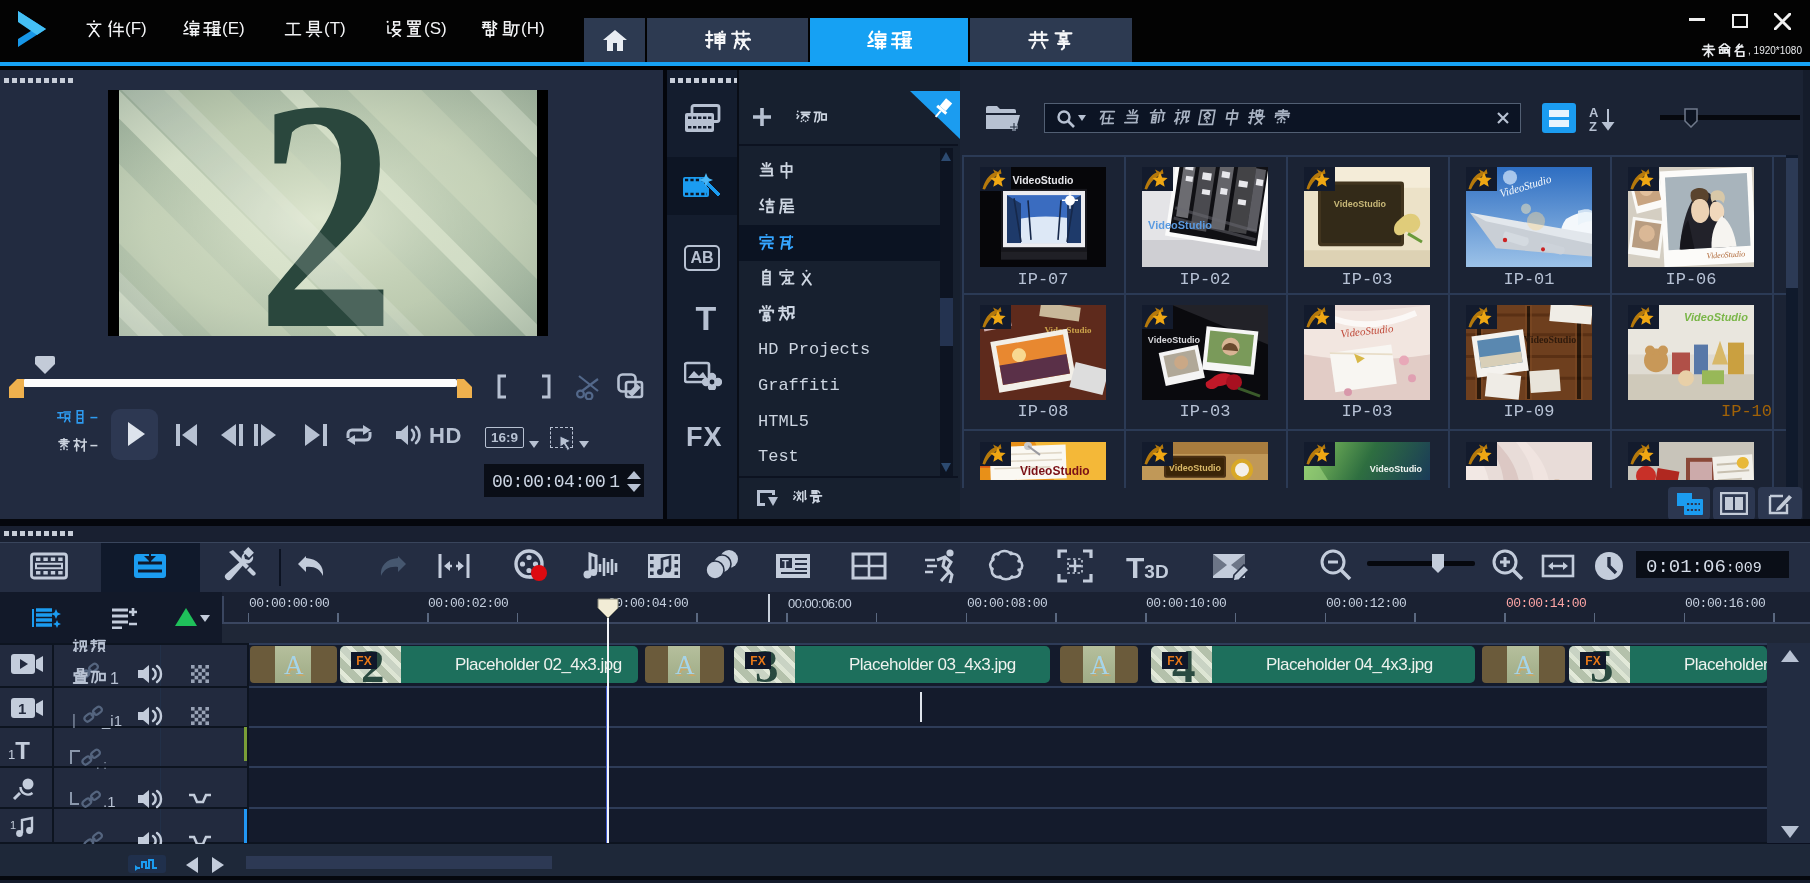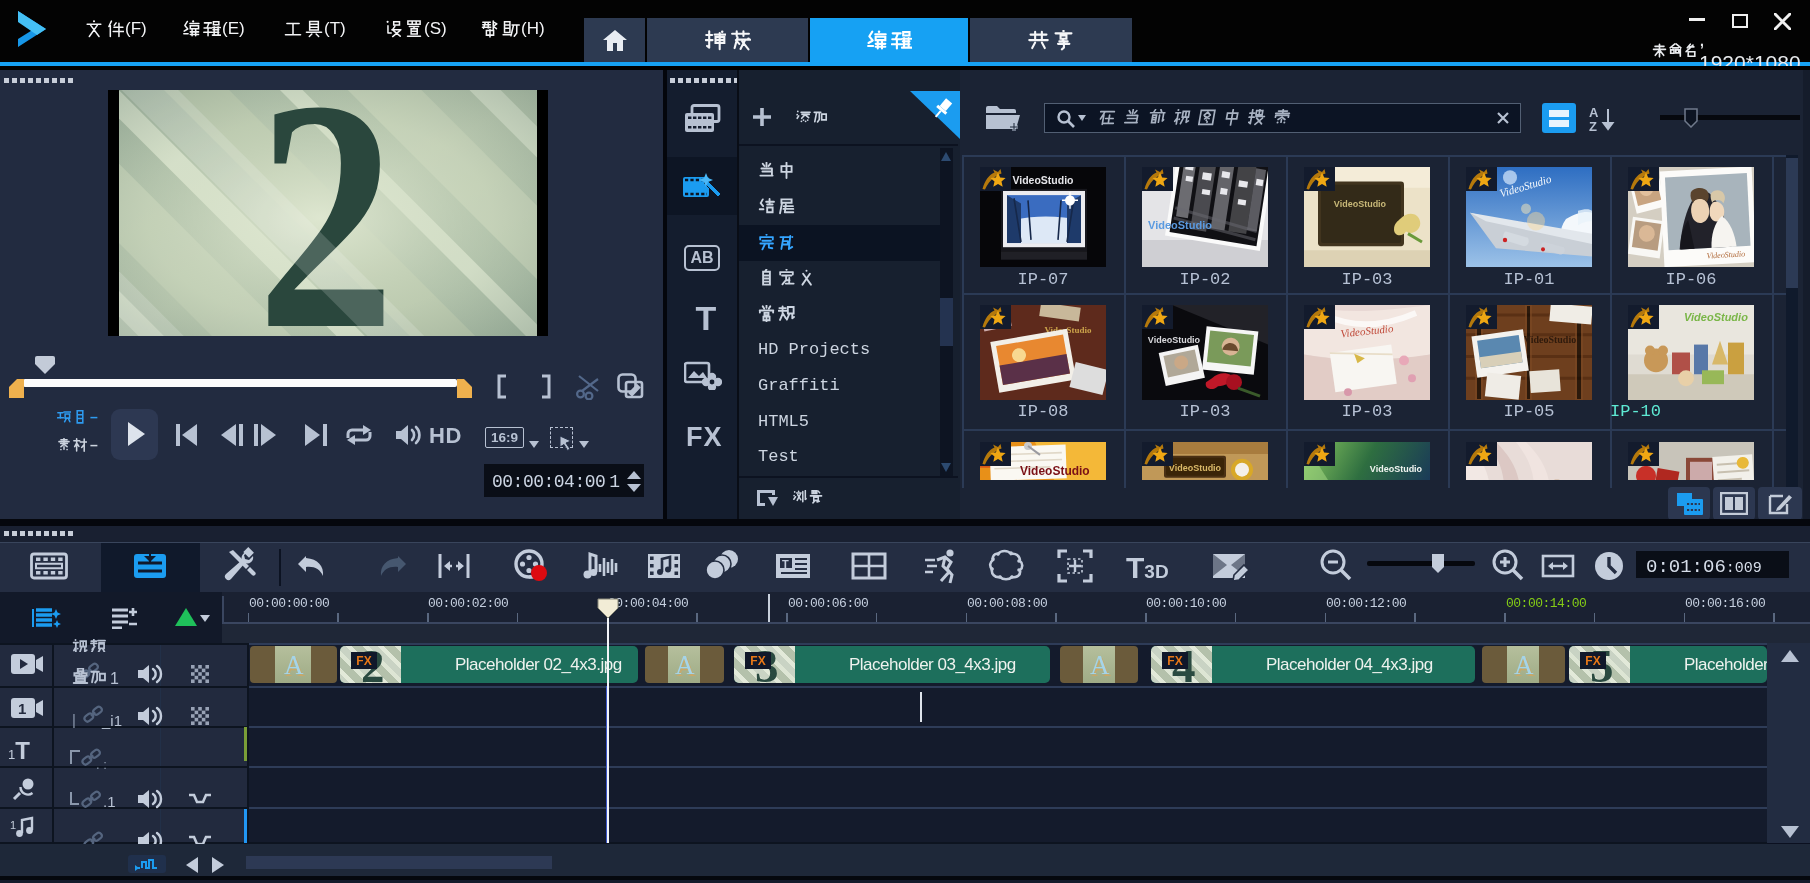--- a/index.html
+++ b/index.html
@@ -122,21 +122,21 @@
       <svg class="cj" width="15" height="15" viewBox="0 0 100 100" style="color:#e9ebee">
         <path d="M20 22L80 22M10 42L90 42M50 8L50 92M46 52L22 82M54 52L78 82" fill="none" stroke="currentColor" stroke-width="11" stroke-linecap="round"></path>
       </svg>
       <svg class="cj" width="15" height="15" viewBox="0 0 100 100" style="color:#e9ebee">
         <path d="M46 6L14 32M54 6L86 32M30 32L70 32M18 46H40V68H18ZM52 46H72V66H52ZM82 42L82 88" fill="none" stroke="currentColor" stroke-width="11" stroke-linecap="round"></path>
       </svg>
       <svg class="cj" width="15" height="15" viewBox="0 0 100 100" style="color:#e9ebee">
         <path d="M42 8L22 32M30 26L66 26M60 14L14 58M28 58H72V88H28Z" fill="none" stroke="currentColor" stroke-width="11" stroke-linecap="round"></path>
       </svg>
     </span>
-    <span style="font-size:21px;color:#e9ebee">, 1920*1080</span>
+    <span style="font-size:10px;color:#e9ebee">, 1920*1080</span>
   </div>
 <div class="abs" style="left:0;top:66px;width:663px;height:453px;background:#222b40"></div>
 <div class="abs" style="left:4px;top:78px;width:5px;height:5px;background:#c7cdd8"></div>
 <div class="abs" style="left:12px;top:78px;width:5px;height:5px;background:#c7cdd8"></div>
 <div class="abs" style="left:20px;top:78px;width:5px;height:5px;background:#c7cdd8"></div>
 <div class="abs" style="left:28px;top:78px;width:5px;height:5px;background:#c7cdd8"></div>
 <div class="abs" style="left:36px;top:78px;width:5px;height:5px;background:#c7cdd8"></div>
 <div class="abs" style="left:44px;top:78px;width:5px;height:5px;background:#c7cdd8"></div>
 <div class="abs" style="left:52px;top:78px;width:5px;height:5px;background:#c7cdd8"></div>
 <div class="abs" style="left:60px;top:78px;width:5px;height:5px;background:#c7cdd8"></div>
@@ -665,42 +665,42 @@
       </g>
 <rect x="20" y="70" width="34" height="24" fill="#efece6" transform="rotate(6 37 82)"></rect>
       <rect x="64" y="66" width="30" height="22" fill="#e8e4da" transform="rotate(-4 79 77)"></rect>
 <rect x="84" y="0" width="42" height="18" fill="#f0ede6" transform="rotate(5 105 9)"></rect>
     </svg></div>
 <div class="abs" style="left:1466px;top:305px;width:31px;height:24px;background:#131b2d"></div>
 <svg class="abs" style="left:1467px;top:306px" width="29" height="22" viewBox="0 0 29 22">
 <path d="M1.5 21C4 12 8 7 13.5 4.5L12 1.5L17 4L19.5 1L20.5 5.5C15.5 7.5 8.5 11.5 4 21.5Z" fill="#b5790c"></path>
 <path d="M17 4.5L19.2 9.5L24.6 10L20.5 13.5L21.7 18.8L17 16L12.3 18.8L13.5 13.5L9.4 10L14.8 9.5Z" fill="#efa713"></path>
   </svg>
-<div class="abs" style="left:1448px;top:402px;width:162px;text-align:center;font-family:Liberation Mono,monospace;font-size:17px;color:#b6c1d4">IP-05</div>
+<div class="abs" style="left:1448px;top:402px;width:162px;text-align:center;font-family:Liberation Mono,monospace;font-size:17px;color:#b6c1d4">IP-09</div>
 <div class="abs" style="left:1628px;top:305px;width:126px;height:95px;overflow:hidden"><svg width="126" height="95" viewBox="0 0 126 96" preserveAspectRatio="none">
       <rect width="126" height="96" fill="#dfdbd2"></rect>
       <path d="M0 0h126v50H0z" fill="#e9e6de"></path>
 <text x="88" y="16" text-anchor="middle" font-size="11" fill="#7ab648" font-style="italic" font-family="Liberation Sans,sans-serif" font-weight="bold">VideoStudio</text>
 <path d="M0 70h126v26H0z" fill="#cfc9ba"></path>
 <circle cx="28" cy="56" r="12" fill="#c89858"></circle>
       <circle cx="22" cy="46" r="5" fill="#c89858"></circle>
       <circle cx="35" cy="46" r="5" fill="#c89858"></circle>
 <rect x="44" y="48" width="18" height="22" fill="#b05048"></rect>
       <rect x="66" y="40" width="14" height="30" fill="#5878a8"></rect>
 <path d="M84 60l8-24l8 24z" fill="#d8b868"></path>
       <rect x="100" y="38" width="16" height="32" fill="#caa040"></rect>
 <circle cx="58" cy="74" r="8" fill="#e8d0a8"></circle>
       <rect x="74" y="66" width="22" height="14" fill="#98b858"></rect>
     </svg></div>
 <div class="abs" style="left:1628px;top:305px;width:31px;height:24px;background:#131b2d"></div>
 <svg class="abs" style="left:1629px;top:306px" width="29" height="22" viewBox="0 0 29 22">
 <path d="M1.5 21C4 12 8 7 13.5 4.5L12 1.5L17 4L19.5 1L20.5 5.5C15.5 7.5 8.5 11.5 4 21.5Z" fill="#b5790c"></path>
 <path d="M17 4.5L19.2 9.5L24.6 10L20.5 13.5L21.7 18.8L17 16L12.3 18.8L13.5 13.5L9.4 10L14.8 9.5Z" fill="#efa713"></path>
   </svg>
-<div class="abs" style="left:1610px;top:402px;width:162px;text-align:left;font-family:Liberation Mono,monospace;font-size:17px;color:#5eead4">IP-10</div>
+<div class="abs" style="left:1610px;top:402px;width:162px;text-align:right;font-family:Liberation Mono,monospace;font-size:17px;color:#a16207">IP-10</div>
 <div class="abs" style="left:980px;top:442px;width:126px;height:38px;overflow:hidden"><svg width="126" height="95" viewBox="0 0 126 96" preserveAspectRatio="none">
       <rect width="126" height="96" fill="#e89018"></rect>
       <path d="M55 0h71v60C95 70 75 50 55 0z" fill="#f4b838"></path>
 <path d="M0 0h30v26H0z" fill="#d85818"></path>
 <g transform="rotate(-2 45 16)">
         <rect x="10" y="4" width="76" height="34" fill="#faf8f2"></rect>
         <path d="M14 12h68M14 19h68M14 26h56" stroke="#e0d8c8" stroke-width="1.6"></path>
       </g>
 <circle cx="48" cy="4" r="4" fill="#c8c8cc"></circle>
       <path d="M48 4l12 9" stroke="#9a9aa0" stroke-width="2"></path>
@@ -952,25 +952,25 @@
   </svg>
 <svg class="abs" style="left:111px;top:607px" width="28" height="22" viewBox="0 0 28 22">
 <path d="M1 3h16M1 9h16M1 15h16M1 21h10" stroke="#c3ccdb" stroke-width="3"></path>
 <path d="M22 1v8M18 5h8M18 17h8" stroke="#c3ccdb" stroke-width="2.6"></path>
   </svg>
 <div class="tri" style="left:175px;top:608px;border-bottom:18px solid #1fc05a;border-left:11px solid transparent;border-right:11px solid transparent"></div>
 <div class="tri" style="left:200px;top:615px;border-top:7px solid #c3ccdb;border-left:5px solid transparent;border-right:5px solid transparent"></div>
 <div class="abs" style="left:249px;top:596px;font-family:Liberation Mono,monospace;font-size:13px;color:#c5cfdf;letter-spacing:-0.5px">00:00:00:00</div>
 <div class="abs" style="left:428px;top:596px;font-family:Liberation Mono,monospace;font-size:13px;color:#c5cfdf;letter-spacing:-0.5px">00:00:02:00</div>
 <div class="abs" style="left:608px;top:596px;font-family:Liberation Mono,monospace;font-size:13px;color:#c5cfdf;letter-spacing:-0.5px">00:00:04:00</div>
-<div class="abs" style="left:788px;top:596px;font-family:Liberation Mono, monospace;font-size:13px;color:#c5cfdf;letter-spacing:-0.5px">00:00:06:00</div>
+<div class="abs" style="left:788px;top:596px;font-family:Liberation Sans, sans-serif;font-size:13px;color:#c5cfdf;letter-spacing:-0.5px">00:00:06:00</div>
 <div class="abs" style="left:967px;top:596px;font-family:Liberation Mono,monospace;font-size:13px;color:#c5cfdf;letter-spacing:-0.5px">00:00:08:00</div>
 <div class="abs" style="left:1146px;top:596px;font-family:Liberation Mono,monospace;font-size:13px;color:#c5cfdf;letter-spacing:-0.5px">00:00:10:00</div>
 <div class="abs" style="left:1326px;top:596px;font-family:Liberation Mono,monospace;font-size:13px;color:#c5cfdf;letter-spacing:-0.5px">00:00:12:00</div>
-<div class="abs" style="left:1506px;top:596px;font-family:Liberation Mono,monospace;font-size:13px;color:#84cc16;letter-spacing:-0.5px">00:00:14:00</div>
+<div class="abs" style="left:1506px;top:596px;font-family:Liberation Mono,monospace;font-size:13px;color:#fca5a5;letter-spacing:-0.5px">00:00:14:00</div>
 <div class="abs" style="left:1685px;top:596px;font-family:Liberation Mono,monospace;font-size:13px;color:#c5cfdf;letter-spacing:-0.5px">00:00:16:00</div>
 <div class="abs" style="left:247.5px;top:613px;width:1.5px;height:9px;background:#5a6880"></div>
 <div class="abs" style="left:337.2px;top:613px;width:1.5px;height:9px;background:#5a6880"></div>
 <div class="abs" style="left:427.0px;top:613px;width:1.5px;height:9px;background:#5a6880"></div>
 <div class="abs" style="left:516.8px;top:613px;width:1.5px;height:9px;background:#5a6880"></div>
 <div class="abs" style="left:606.5px;top:613px;width:1.5px;height:9px;background:#5a6880"></div>
 <div class="abs" style="left:696.2px;top:613px;width:1.5px;height:9px;background:#5a6880"></div>
 <div class="abs" style="left:786.0px;top:613px;width:1.5px;height:9px;background:#5a6880"></div>
 <div class="abs" style="left:875.8px;top:613px;width:1.5px;height:9px;background:#5a6880"></div>
 <div class="abs" style="left:965.5px;top:613px;width:1.5px;height:9px;background:#5a6880"></div>

